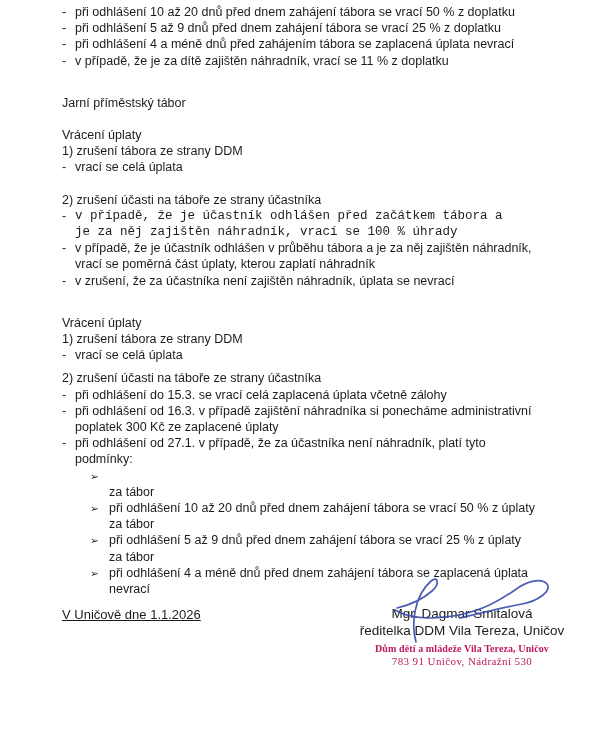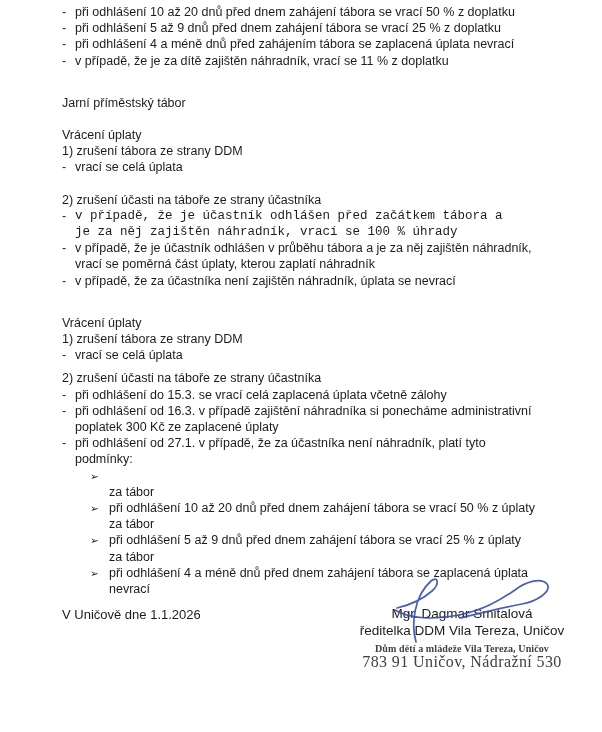--- a/index.html
+++ b/index.html
@@ -53,41 +53,42 @@
   .footer {
     position: relative;
     margin-top: 8px;
     height: 90px;
   }
   .place-date {
     position: absolute;
     left: 0;
     top: 2px;
     font-size: 13px;
+    text-decoration: underline;
   }
   .sign-block {
     position: absolute;
     left: 270px;
     top: 0;
     width: 260px;
     text-align: center;
   }
   .sign-name, .sign-title {
     font-size: 13.5px;
     line-height: 17px;
     white-space: nowrap;
   }
   .stamp {
     margin-top: 3px;
     font-family: "Liberation Serif", serif;
-    color: #404040;
+    color: #be185d;
     line-height: 13px;
   }
   .stamp-l1 { font-size: 10px; font-weight: 600; letter-spacing: 0.1px; white-space: nowrap; }
-  .stamp-l2 { font-size: 16px; letter-spacing: 0.4px; white-space: nowrap; }
+  .stamp-l2 { font-size: 11px; letter-spacing: 0.4px; white-space: nowrap; }
   .stamp-l3 { font-size: 11px; letter-spacing: 0.5px; white-space: nowrap; }
 </style>
 </head>
 <body>
 
 <div class="page">
   <div class="content">
 
     <div>
       <div class="row">
@@ -122,21 +123,21 @@
       <div class="row">
         <span class="dash">-</span>
         <span class="txt capA">v případě, že je účastník odhlášen před začátkem tábora a je za něj zajištěn náhradník, vrací se 100 % úhrady</span>
       </div>
       <div class="row">
         <span class="dash">-</span>
         <span class="txt">v případě, že je účastník odhlášen v průběhu tábora a je za něj zajištěn náhradník, vrací se poměrná část úplaty, kterou zaplatí náhradník</span>
       </div>
       <div class="row">
         <span class="dash">-</span>
-        <span class="txt">v případě, že za účastníka není zajištěn náhradník, úplata se nevrací</span>
+        <span class="txt">v zrušení, že za účastníka není zajištěn náhradník, úplata se nevrací</span>
       </div>
     </div>
 
 
     <div class="para mt26">Vrácení úplaty</div>
     <div class="para">1) zrušení tábora ze strany DDM</div>
     <div class="row">
       <span class="dash">-</span>
       <span class="txt">vrací se celá úplata</span>
     </div>

